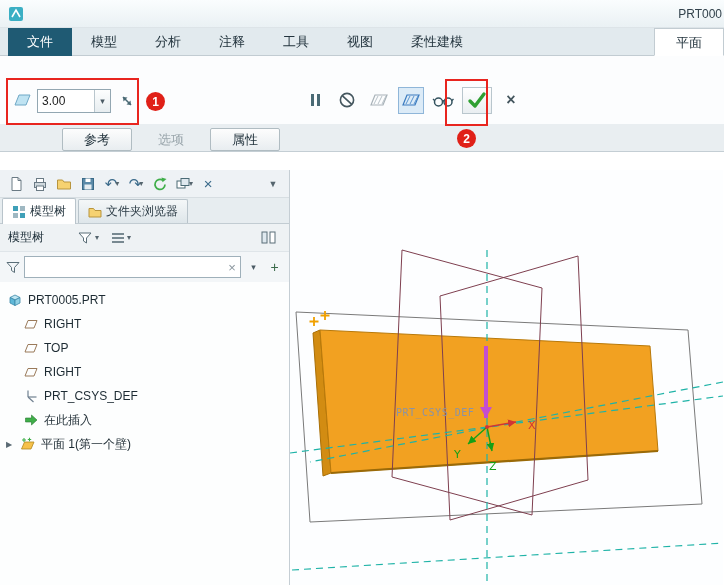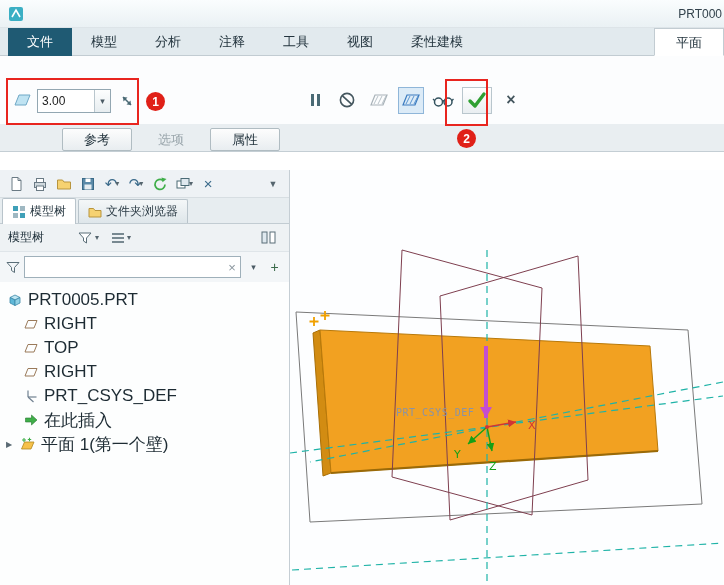--- a/index.html
+++ b/index.html
@@ -72,21 +72,21 @@
   .filter-input-wrap { flex:1; height:22px; border:1px solid #9fb0ba; background:#fff; display:flex; align-items:center; }
   .filter-input { flex:1; border:none; outline:none; height:20px; padding:0 4px; font-size:12px; font-family:inherit; }
   .filter-clear { width:16px; text-align:center; color:#8a969e; font-size:13px; }
   .fbtn { width:17px; height:20px; display:flex; align-items:center; justify-content:center; color:#4a5a64; border:1px solid transparent; }
   .fbtn.plus { font-size:14px; color:#3a6a4a; }
   
   .tree { flex:1; background:#fdfefe; padding-top:6px; overflow:hidden; }
   .titem { height:24px; display:flex; align-items:center; gap:6px; padding-left:8px; cursor:default; }
   .titem.indent { padding-left:24px; }
   .titem.feature { padding-left:4px; }
-  .titem .lbl { font-size:17px; color:#1d2b33; white-space:nowrap; }
+  .titem .lbl { font-size:12px; color:#1d2b33; white-space:nowrap; }
   .caret { font-size:8px; color:#5a6a74; width:10px; text-align:center; }
   
   .pl-gray { fill:none; stroke:#7a7a7a; stroke-width:1; }
   .pl-maroon { fill:none; stroke:#7e3f4f; stroke-width:1; }
   .dash { stroke:#1fb3a7; stroke-width:1.2; stroke-dasharray:7 5; }
   .mark { stroke:#f0a000; stroke-width:1.8; fill:none; }
   .ax { font:11px "DejaVu Sans", sans-serif; }
   .ax.x { fill:#d23434; } .ax.yz { fill:#16a016; }
   .cslbl { font:10px "DejaVu Sans Mono", monospace; fill:#8a93a6; letter-spacing:0.5px; }
   

